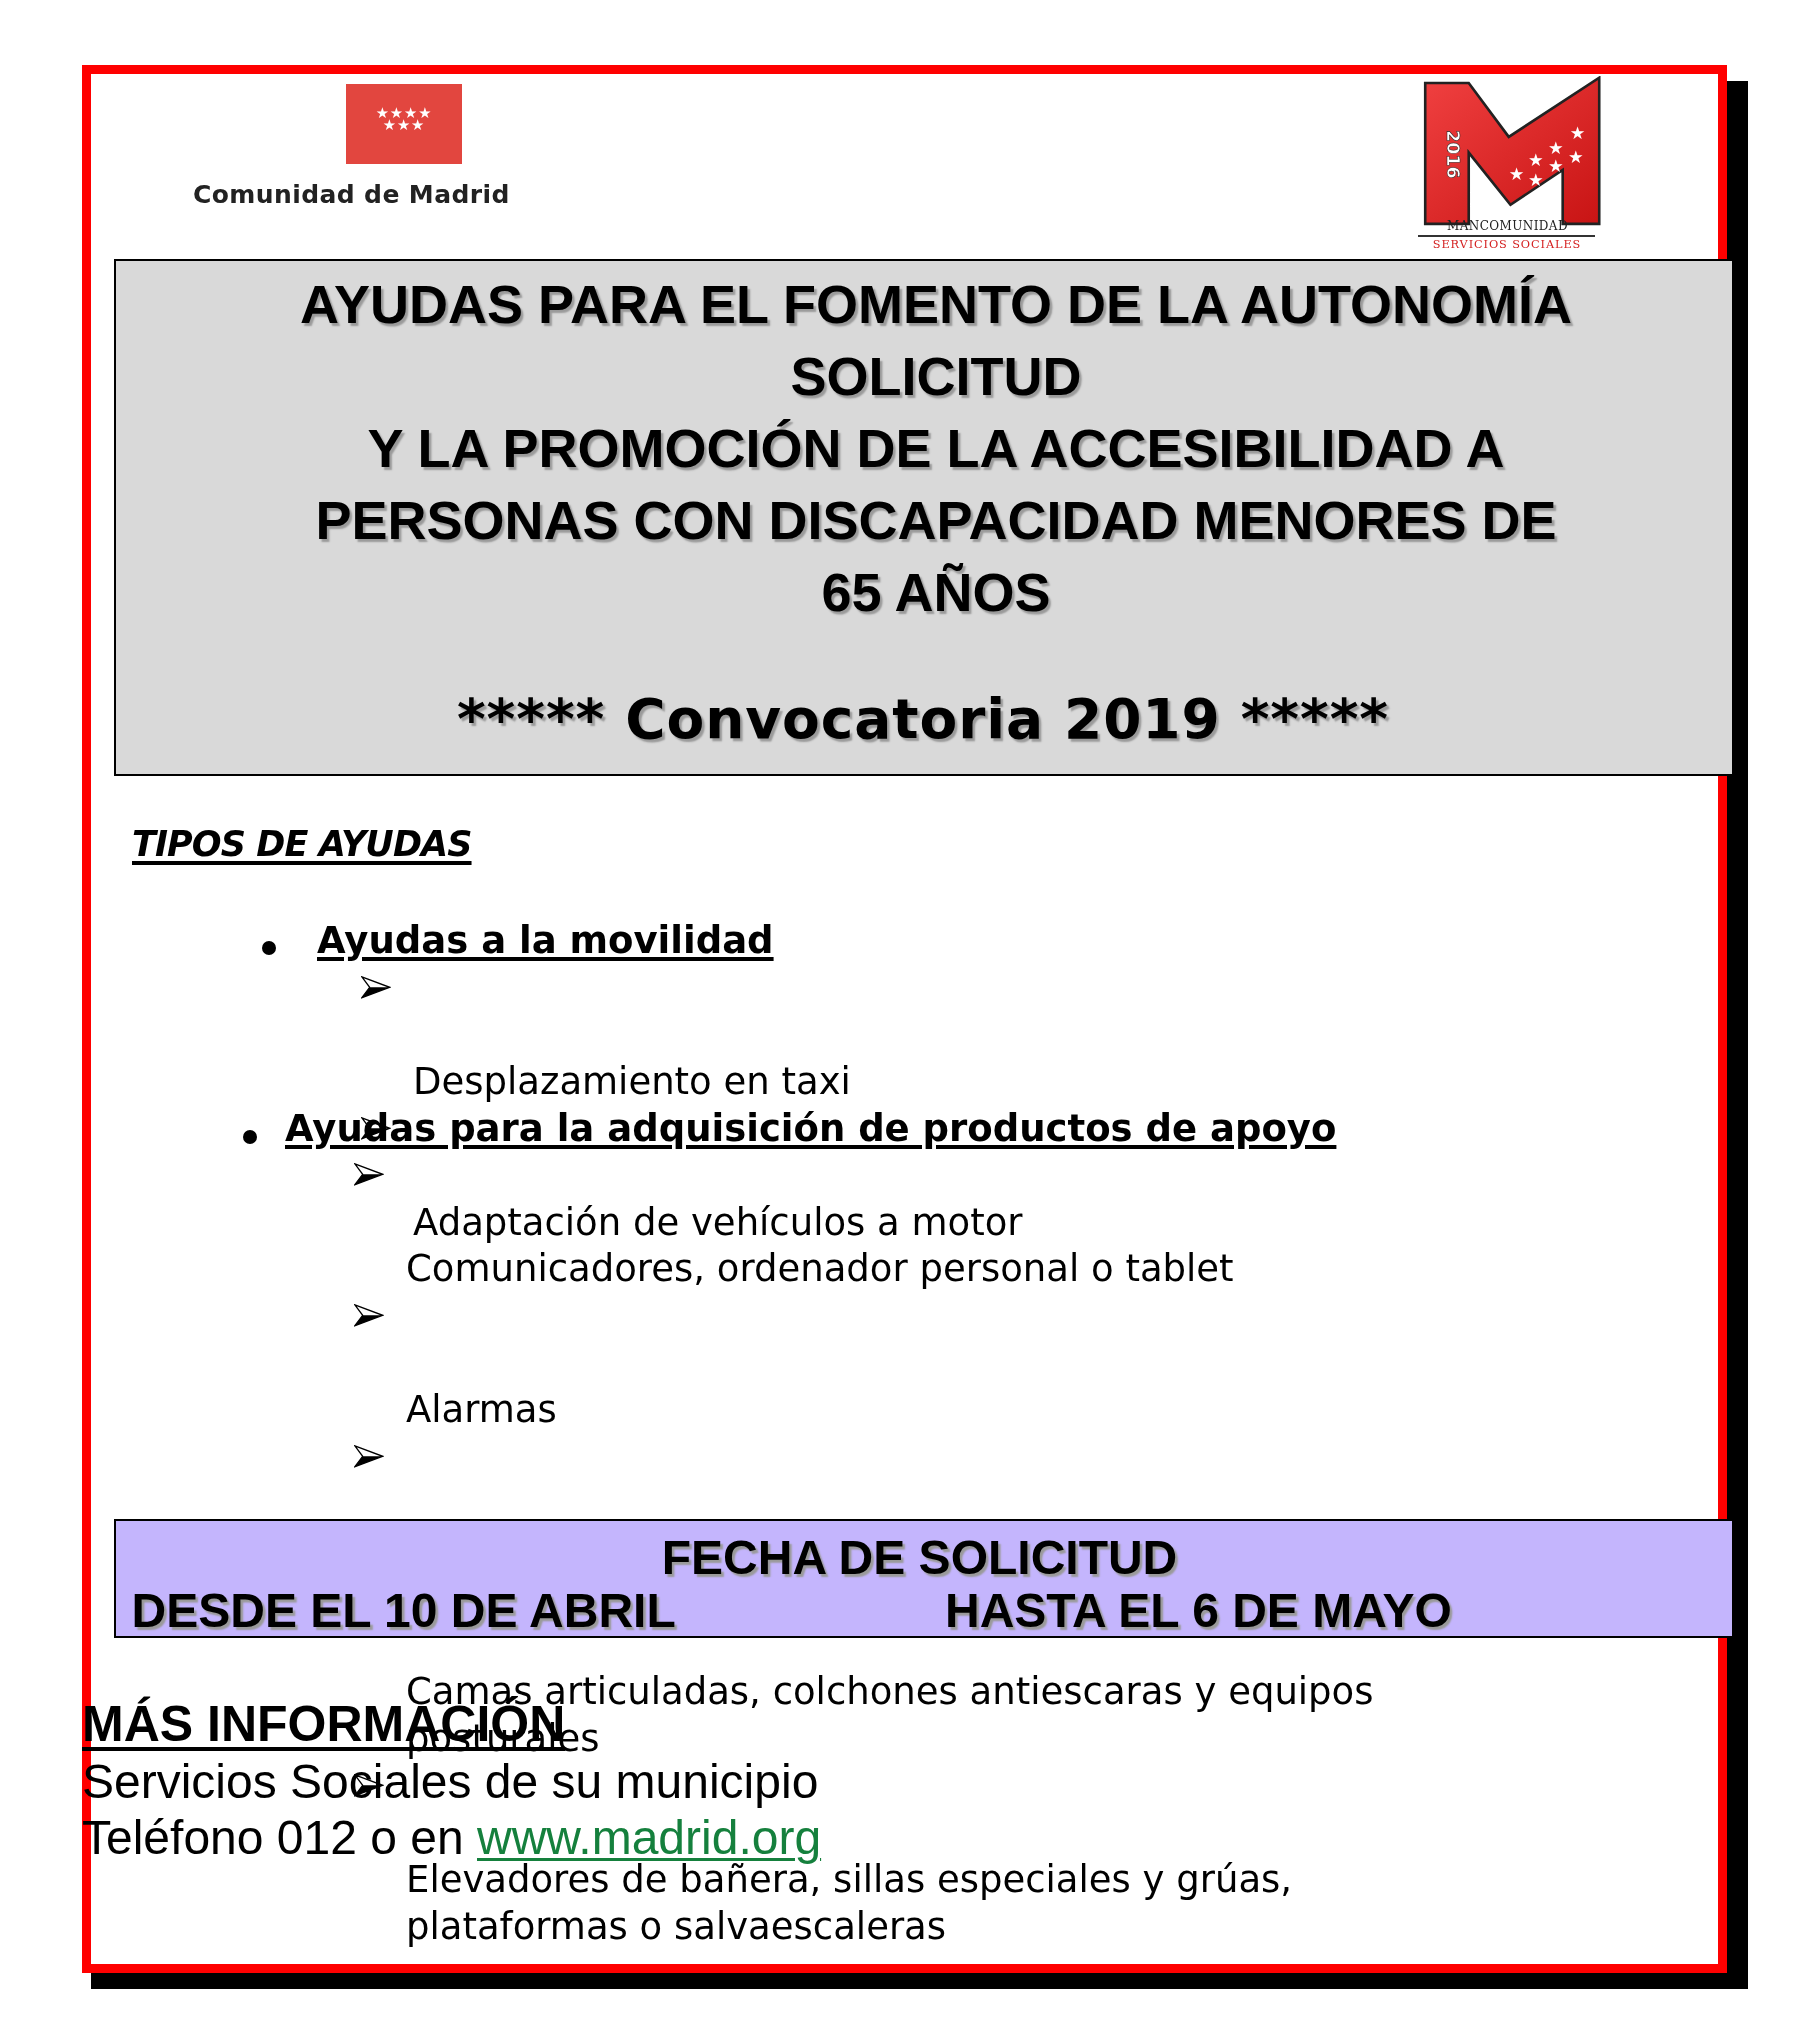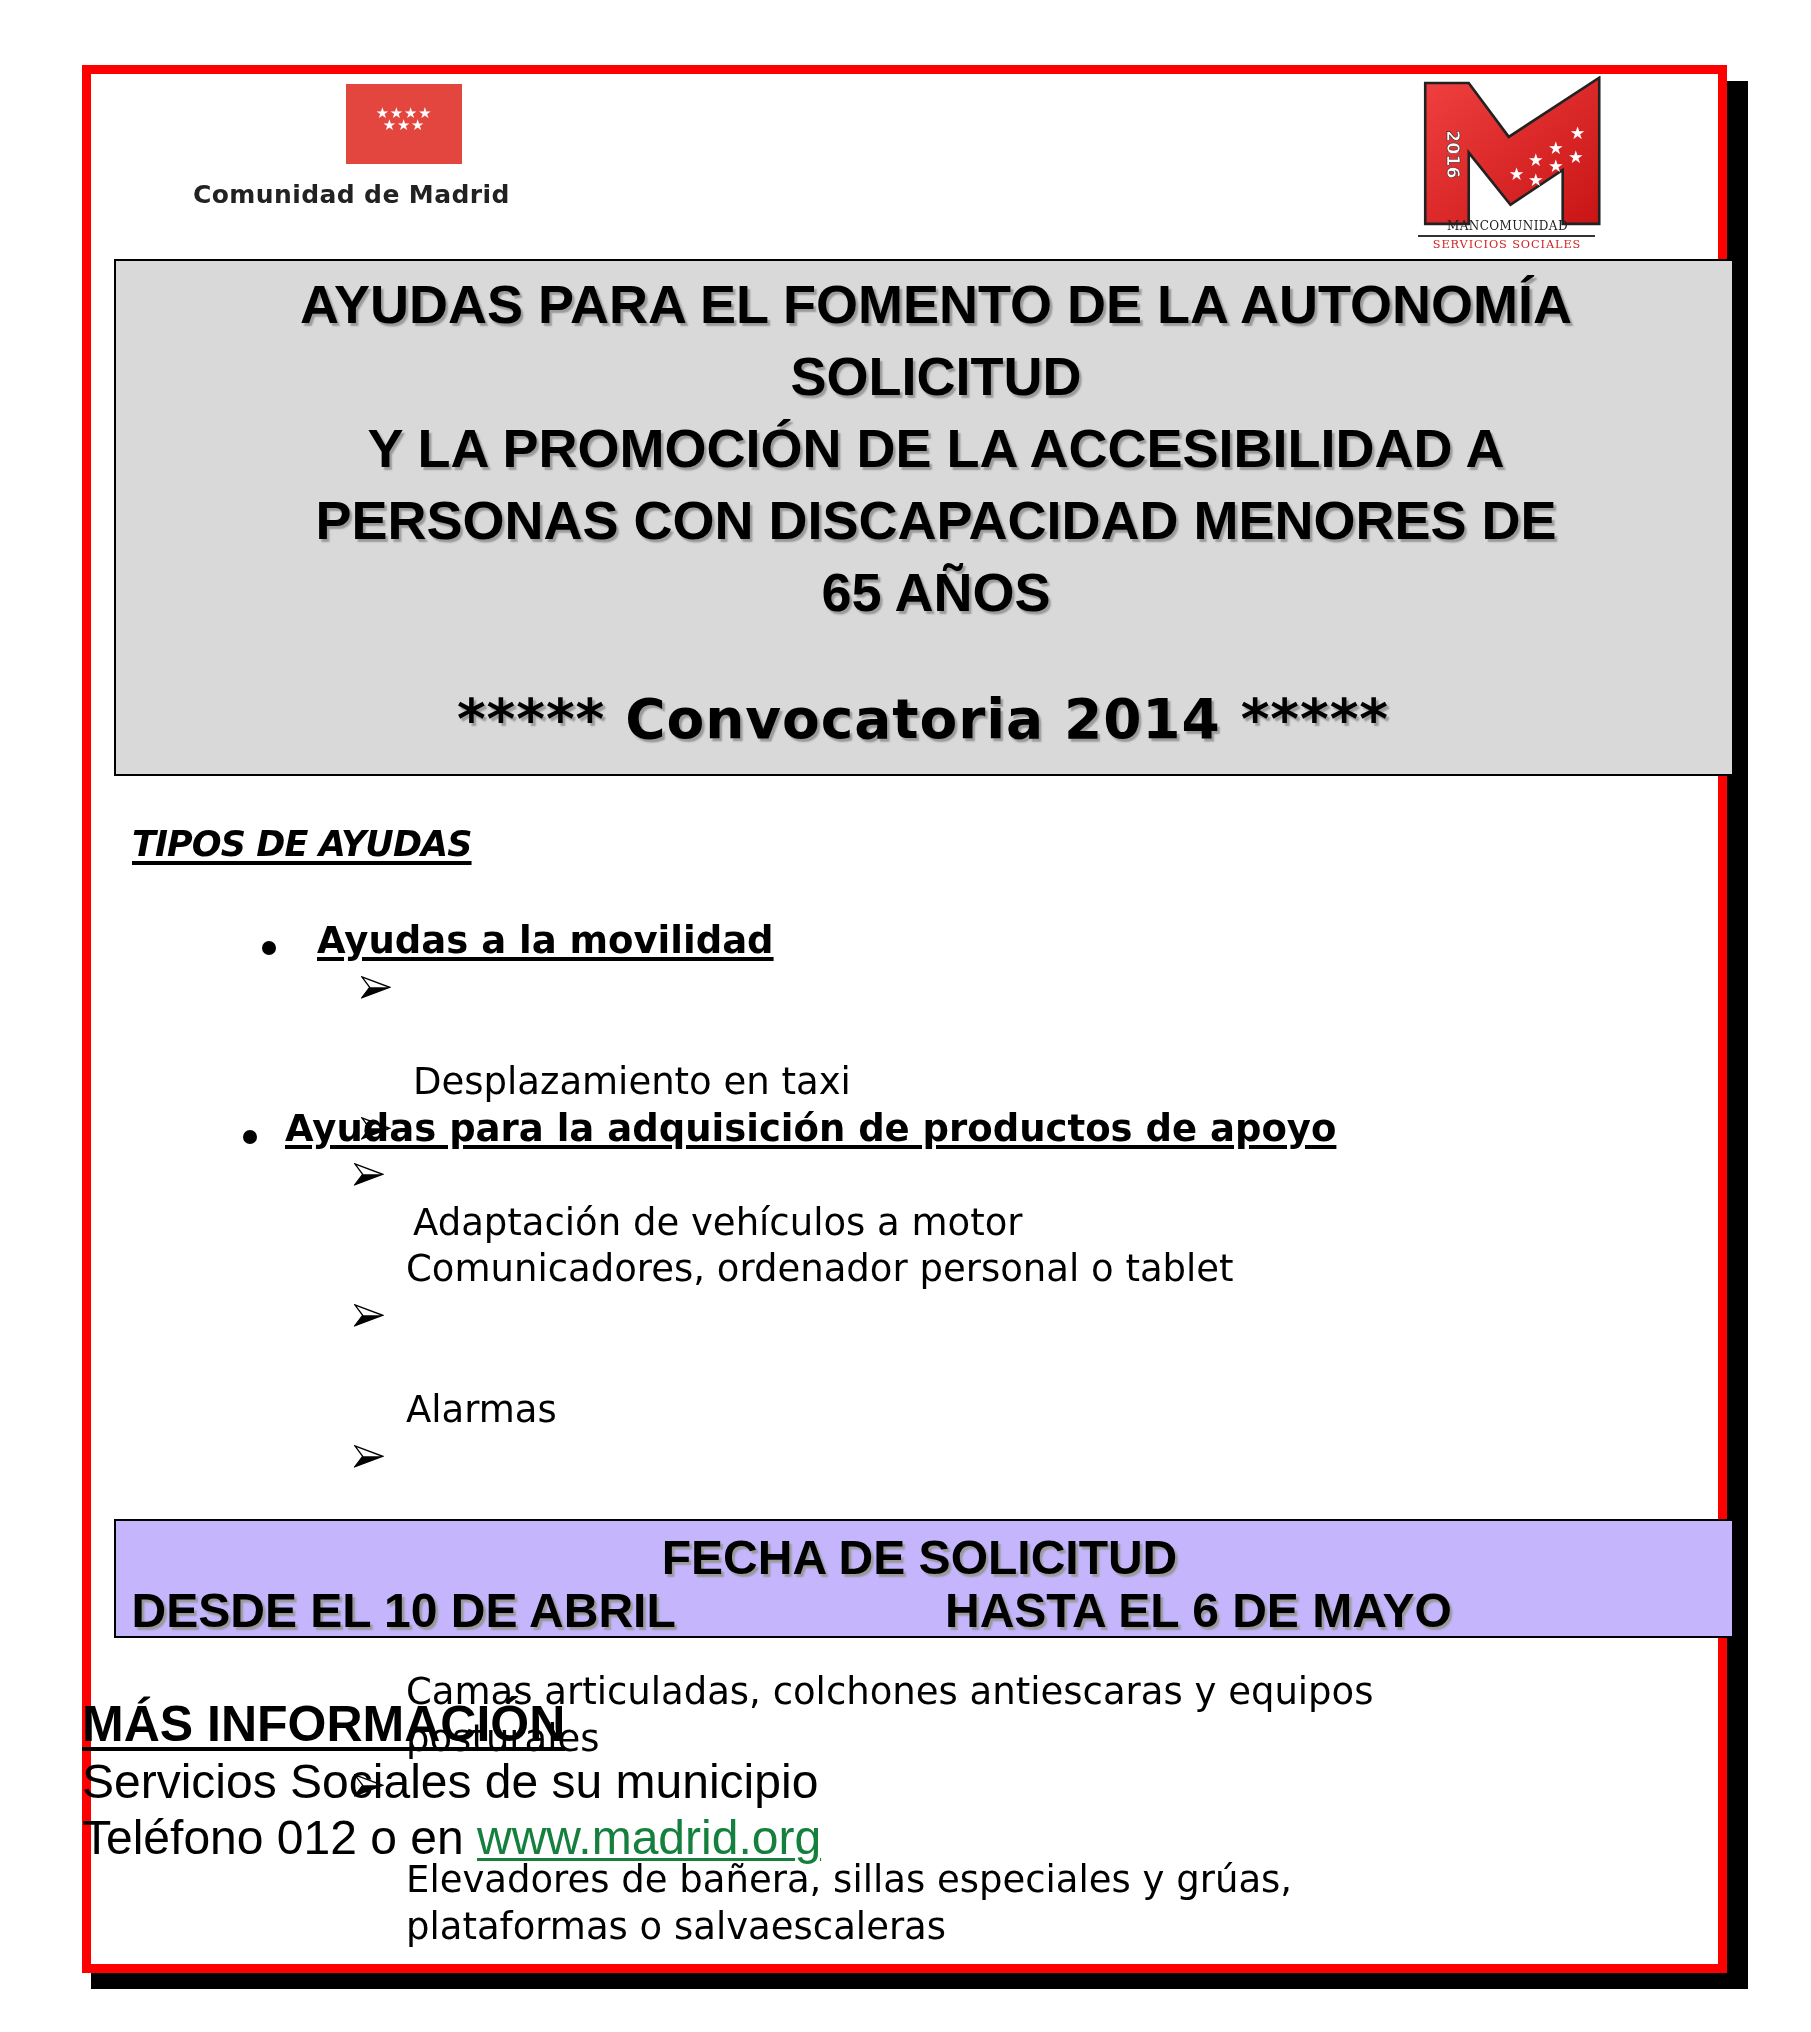--- a/index.html
+++ b/index.html
@@ -106,21 +106,21 @@
 
 <div class="title-box">
   <div class="title-text">
     <div>AYUDAS PARA EL FOMENTO DE LA AUTONOMÍA</div>
     <div>SOLICITUD</div>
     <div>Y LA PROMOCIÓN DE LA ACCESIBILIDAD A</div>
     <div>PERSONAS CON DISCAPACIDAD MENORES DE</div>
     <div>65 AÑOS</div>
   </div>
 </div>
-<div class="conv-text" style="top:687px; left:114px; right:auto; width:1618px;">***** Convocatoria 2014 *****</div>
+<div class="conv-text" style="top:687px; left:114px; right:auto; width:1618px;">***** Convocatoria 2019 *****</div>
 
 <div class="types-heading">TIPOS DE AYUDAS</div>
 
 <div class="bullet" style="left:262px; top:941px;"></div>
 <div class="group-title" style="left:317px; top:919px;">Ayudas a la movilidad</div>
 <ul class="sub-list" style="left:361px; top:964px;">
   <li>
     <svg class="arrow" viewBox="0 0 34 26">
         <path d="M1 1 L33 13 L1 25 L10 13 Z" fill="#fff" stroke="#000" stroke-width="1.5"></path>
         <path d="M10 13 L33 13 L1 25 Z" fill="#000"></path>

